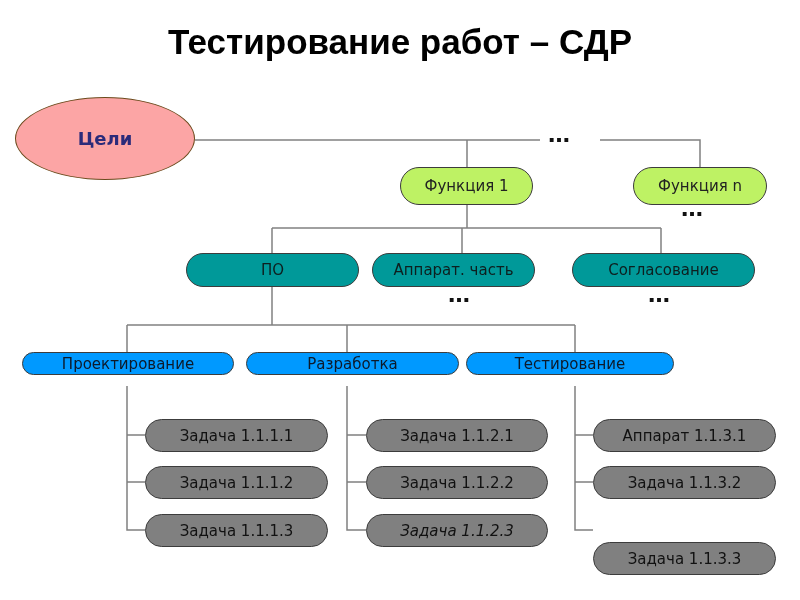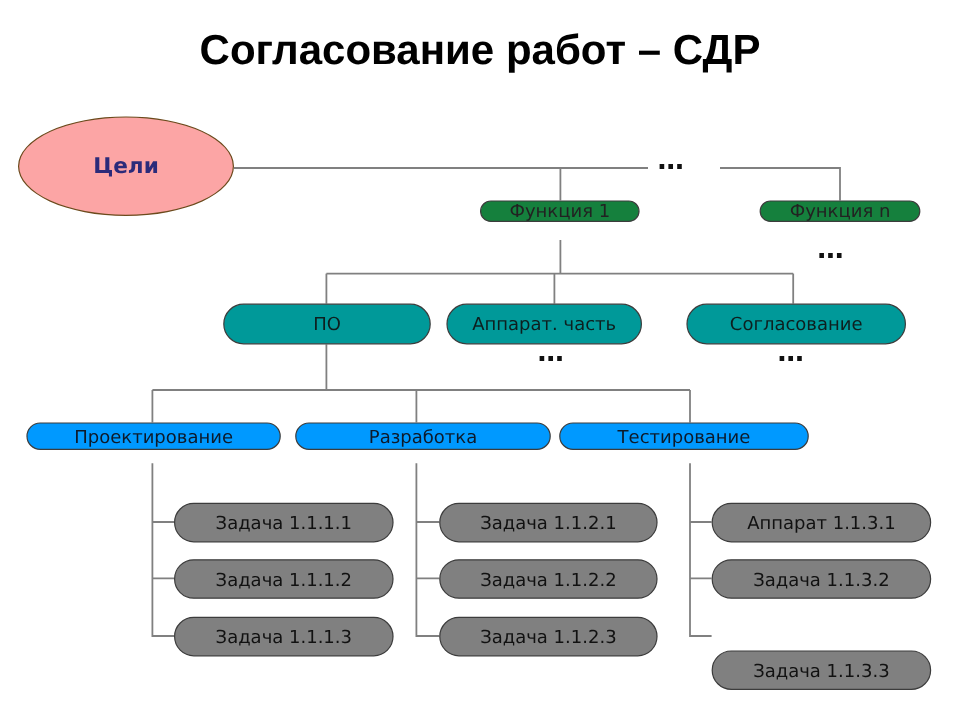--- a/index.html
+++ b/index.html
@@ -1,30 +1,30 @@
 <!DOCTYPE html>
 <html><head>
 <meta charset="utf-8">
 <style>
   html,body{margin:0;padding:0;background:#ffffff;}
   body{width:800px;height:600px;position:relative;overflow:hidden;font-family:"DejaVu Sans","Liberation Sans",sans-serif;}
   .title{position:absolute;left:0;top:22px;width:800px;text-align:center;font-family:"Liberation Sans",sans-serif;font-weight:bold;font-size:35px;color:#000;}
   svg.lines{position:absolute;left:0;top:0;}
   .node{position:absolute;box-sizing:border-box;display:flex;align-items:center;justify-content:center;border:1px solid #3c3c3c;border-radius:999px;font-size:15px;color:#111;white-space:nowrap;}
   .goal{left:15px;top:97px;width:180px;height:83px;border-radius:50%;background:#fca5a5;border-color:#6b4a1c;color:#2b2b7a;font-weight:bold;font-size:18px;}
-  .func{background:#15803d;height:18px;color:#222;}
+  .func{background:#bef264;height:38px;color:#222;}
   .lvl3{background:#009999;height:34px;color:#0d1f1f;}
   .lvl4{background:#0099FF;height:23px;color:#0d1a2a;}
   .task{background:#808080;height:33px;color:#111;font-size:15px;}
   .dots{position:absolute;font-size:22px;font-weight:bold;color:#111;letter-spacing:1px;line-height:10px;}
 </style>
 </head>
 <body>
 
-<div class="title">Согласование работ – СДР</div>
+<div class="title">Тестирование работ – СДР</div>
 
 <svg class="lines" width="800" height="600">
   <g stroke="#808080" stroke-width="1.5" fill="none">
 
     <path d="M195 140 H540"></path>
     <path d="M600 140 H700 V167"></path>
     <path d="M467 140 V167"></path>
 
     <path d="M467 200 V228"></path>
     <path d="M272 228 H661"></path>
@@ -60,17 +60,17 @@
 <div class="node lvl4" style="left:22px;top:352px;width:212px;">Проектирование</div>
 <div class="node lvl4" style="left:246px;top:352px;width:213px;">Разработка</div>
 <div class="node lvl4" style="left:466px;top:352px;width:208px;">Тестирование</div>
 
 <div class="node task" style="left:145px;top:419px;width:183px;">Задача 1.1.1.1</div>
 <div class="node task" style="left:145px;top:466px;width:183px;">Задача 1.1.1.2</div>
 <div class="node task" style="left:145px;top:514px;width:183px;">Задача 1.1.1.3</div>
 
 <div class="node task" style="left:366px;top:419px;width:182px;">Задача 1.1.2.1</div>
 <div class="node task" style="left:366px;top:466px;width:182px;">Задача 1.1.2.2</div>
-<div class="node task" style="left:366px;top:514px;width:182px;">Задача 1.1.2.3</div>
+<div class="node task" style="left:366px;top:514px;width:182px;font-style:italic;">Задача 1.1.2.3</div>
 
 <div class="node task" style="left:593px;top:419px;width:183px;">Аппарат 1.1.3.1</div>
 <div class="node task" style="left:593px;top:466px;width:183px;">Задача 1.1.3.2</div>
 <div class="node task" style="left:593px;top:542px;width:183px;text-align:center;">Задача 1.1.3.3</div>
 
 </body></html>

